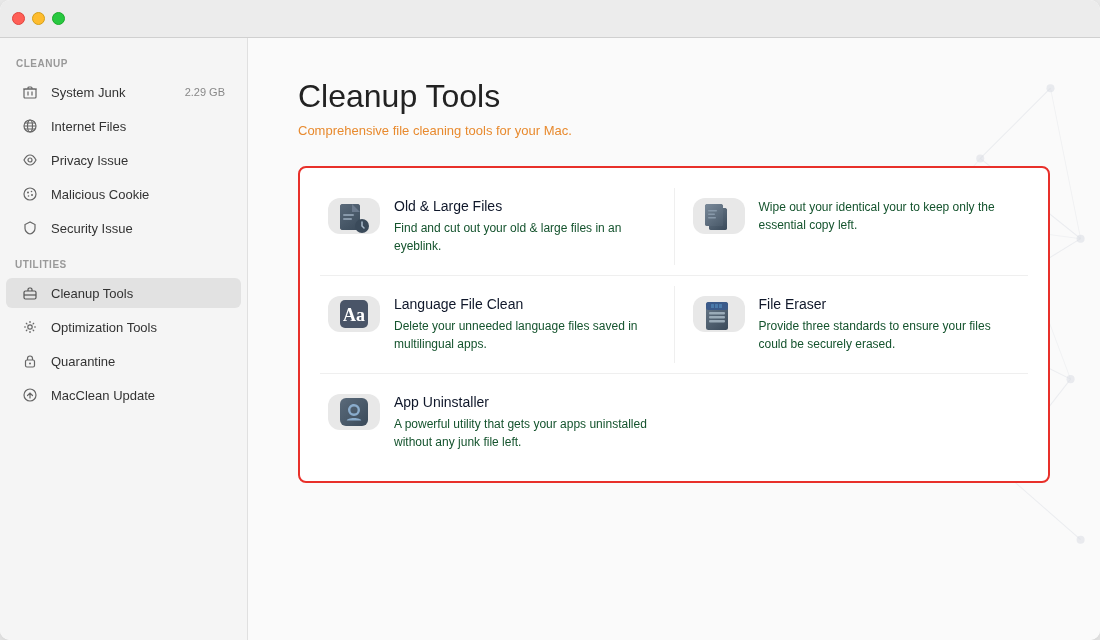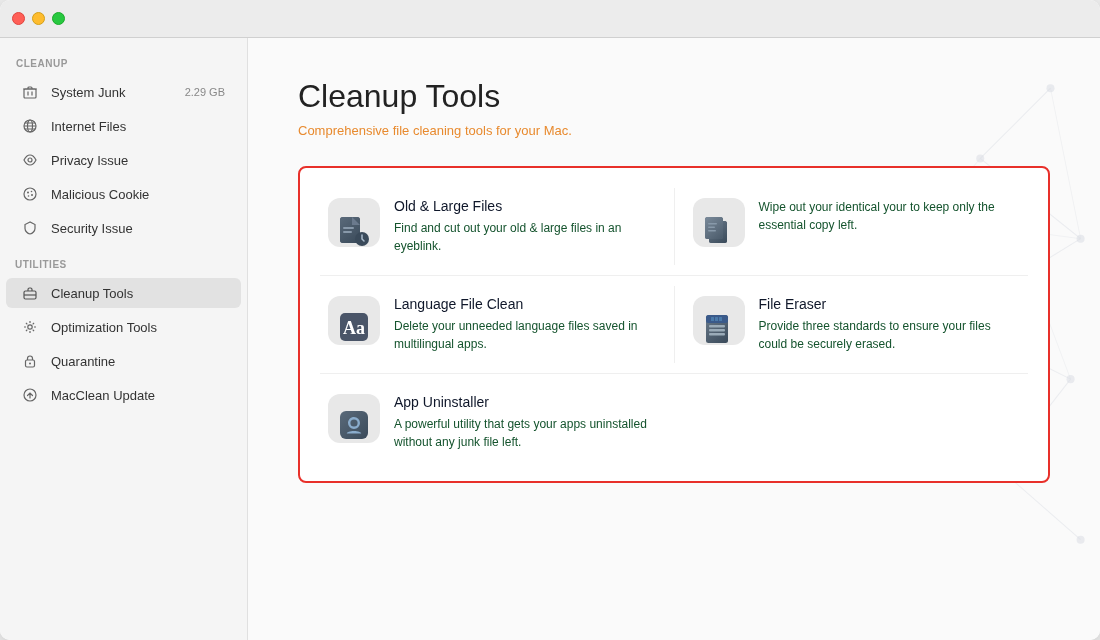--- a/index.html
+++ b/index.html
@@ -139,21 +139,21 @@
     }
     .tool-item {
       display: flex;
       align-items: flex-start;
       padding: 20px 18px;
       gap: 14px;
       cursor: pointer;
     }
     .tool-icon-wrap {
       width: 52px;
-      height: 49px;
+      height: 36px;
       border-radius: 12px;
       background: #e8e8e8;
       display: flex;
       align-items: flex-end;
       justify-content: center;
       flex-shrink: 0;
       overflow: hidden;
     }
     .tool-info { flex: 1; }
     .tool-name {

